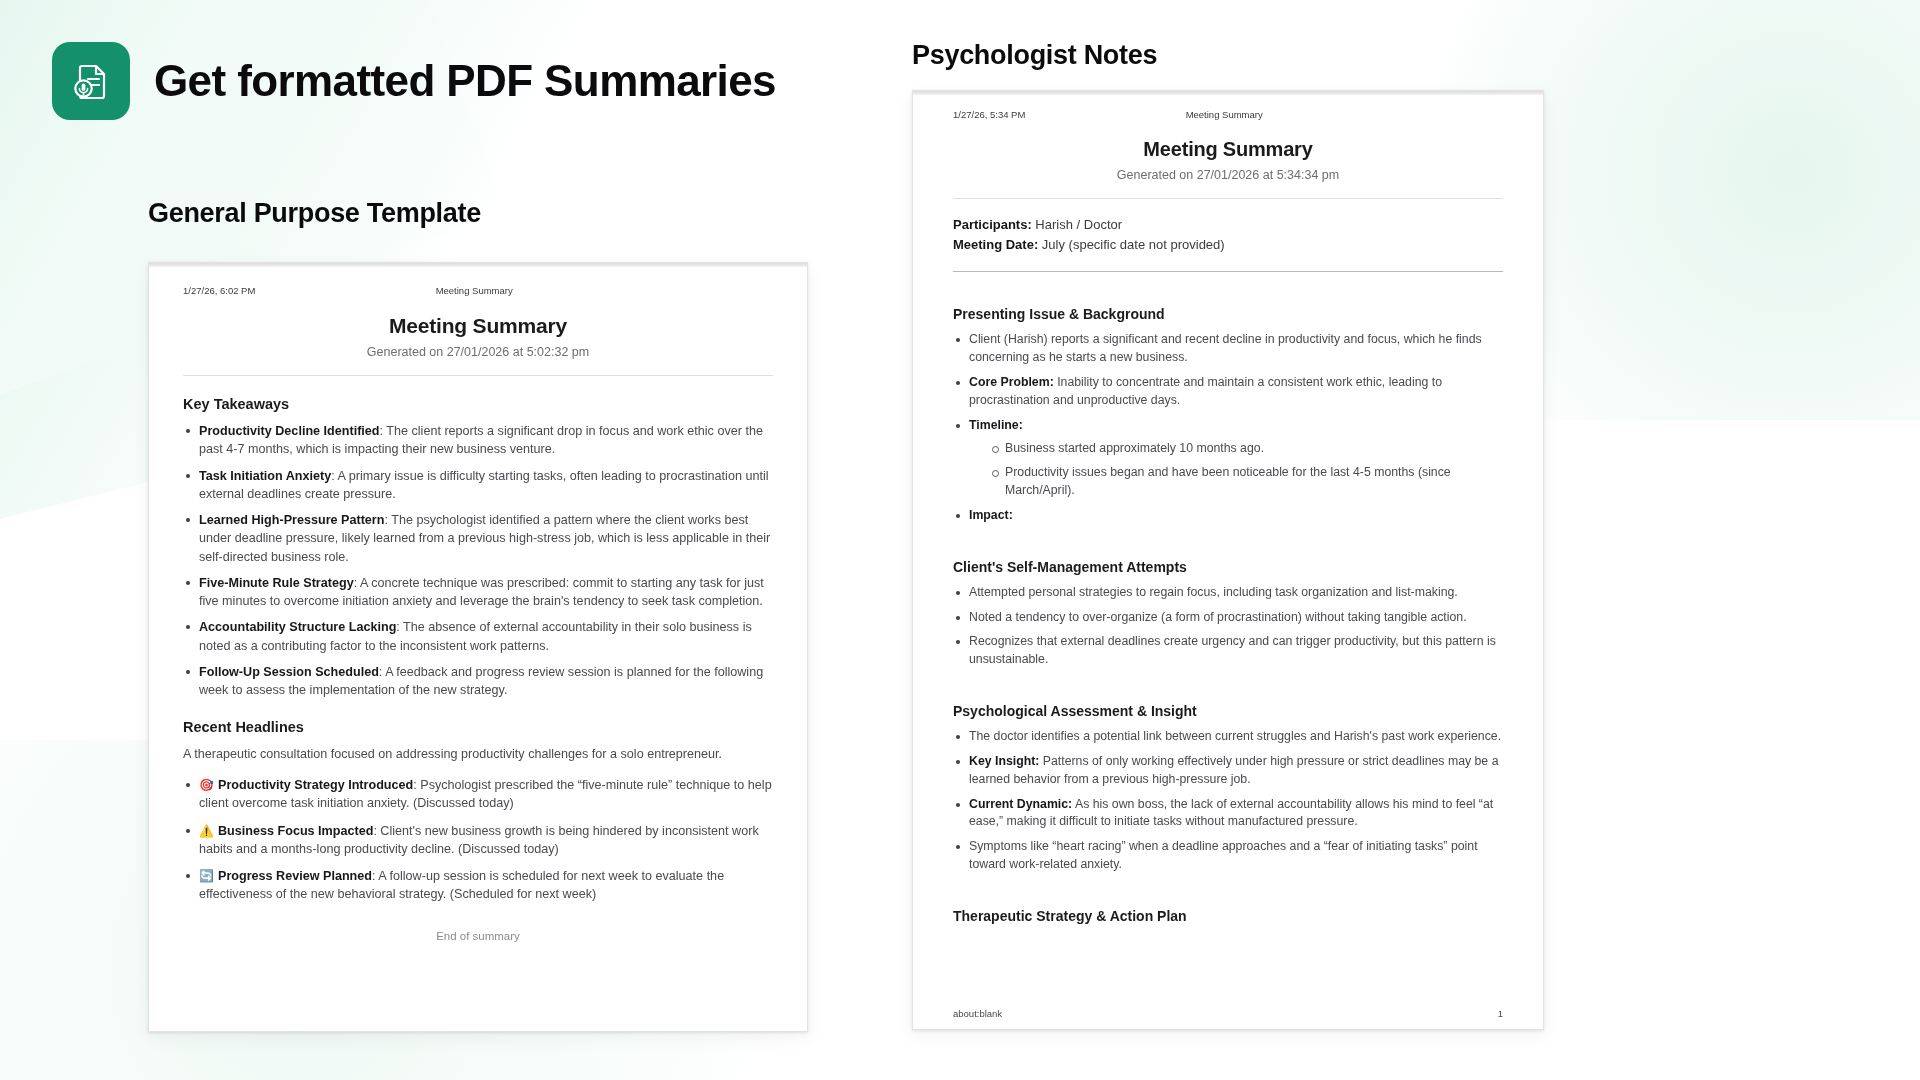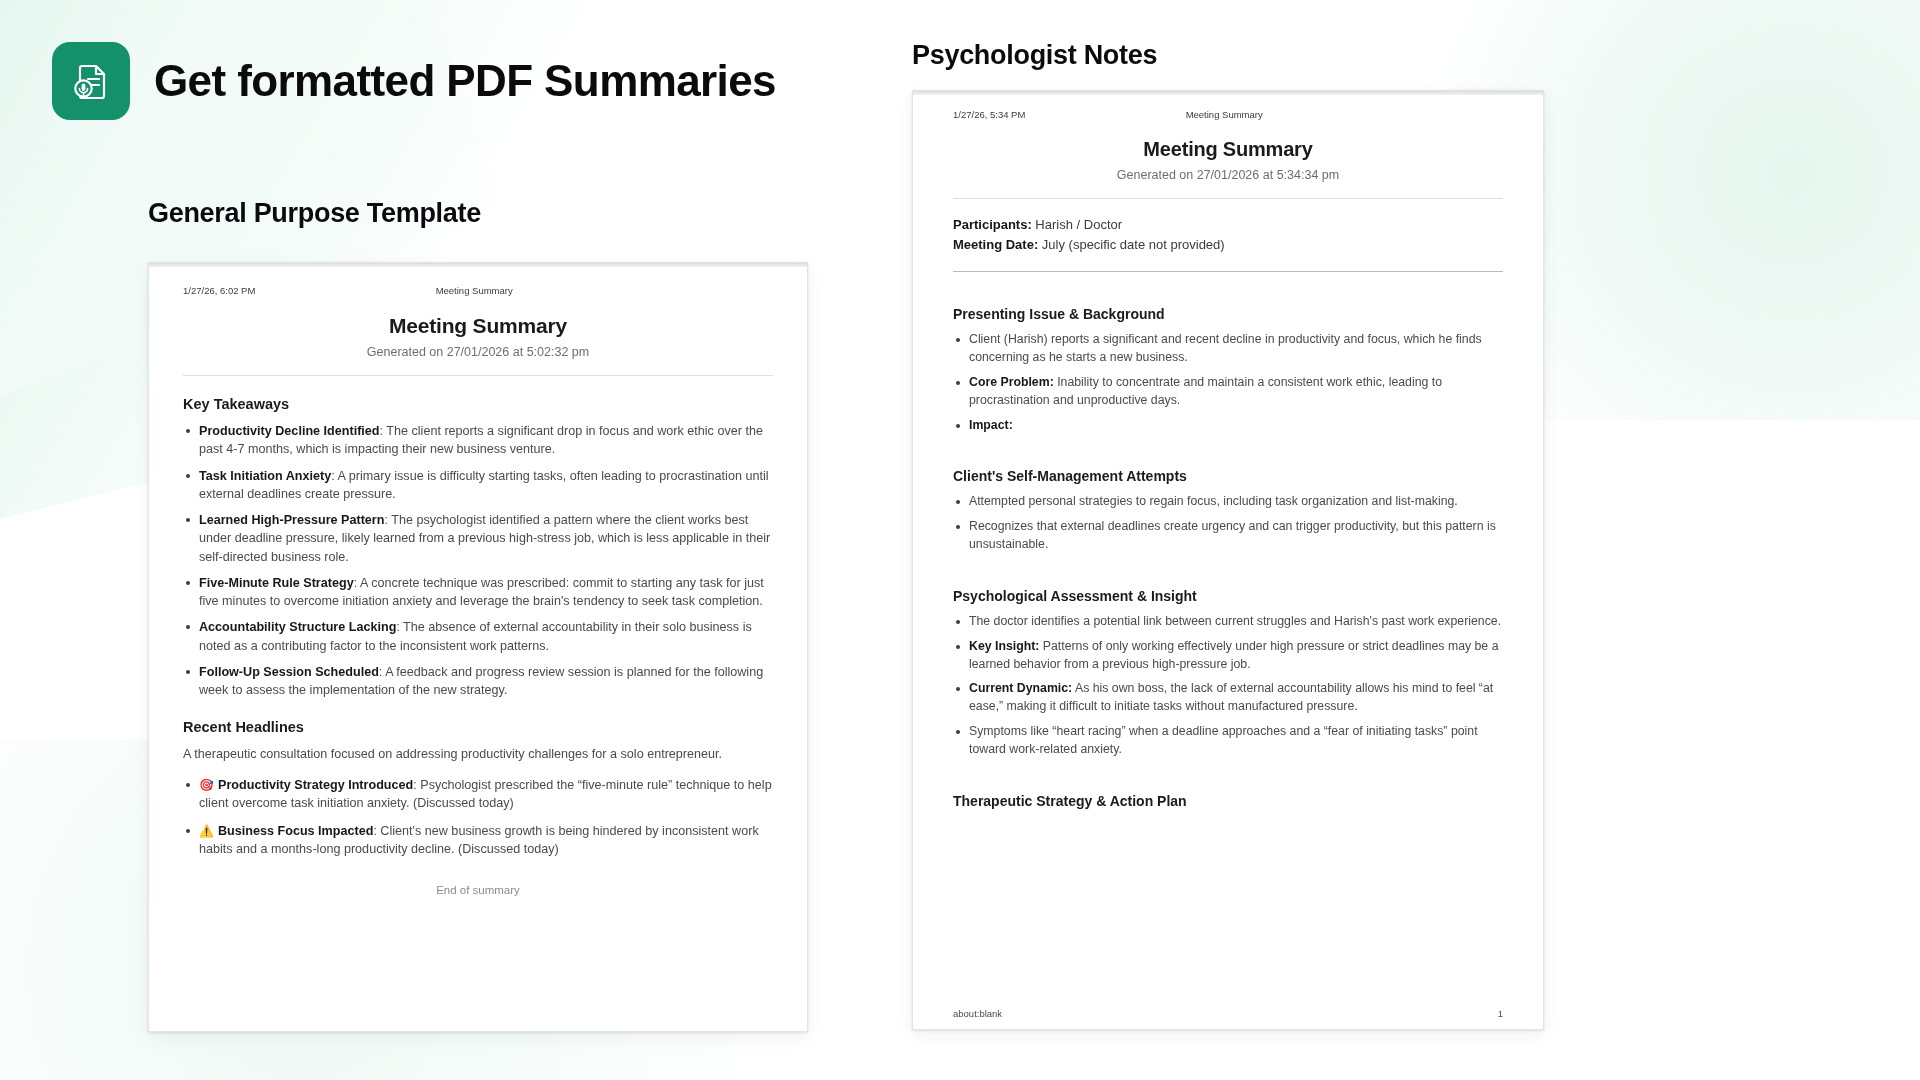--- a/index.html
+++ b/index.html
@@ -323,20 +323,21 @@
                 <li><b>Accountability Structure Lacking</b><span>: The absence of external accountability in their solo business is noted as a contributing factor to the inconsistent work patterns.</span></li>
                 <li><b>Follow-Up Session Scheduled</b><span>: A feedback and progress review session is planned for the following week to assess the implementation of the new strategy.</span></li>
               </ul>
             </div>
 
           <h3 class="head">Recent Headlines</h3>
           <div class="para">A therapeutic consultation focused on addressing productivity challenges for a solo entrepreneur.</div>
           <ul class="emoji-list" id="left-headlines">
               <li><span class="emo">🎯</span><b>Productivity Strategy Introduced</b><span>: Psychologist prescribed the “five-minute rule” technique to help client overcome task initiation anxiety. (Discussed today)</span></li>
               <li><span class="emo">⚠️</span><b>Business Focus Impacted</b><span>: Client's new business growth is being hindered by inconsistent work habits and a months-long productivity decline. (Discussed today)</span></li>
+              <li><span class="emo">🔄</span><b>Progress Review Planned</b><span>: A follow-up session is scheduled for next week to evaluate the effectiveness of the new behavioral strategy. (Scheduled for next week)</span></li>
             </ul>
 
           <div class="end-note">End of summary</div>
         </div>
 
       </div>
     </div>
   </div>
 
   <div class="right-col">
@@ -360,25 +361,30 @@
               <div><b>Participants:</b><span> Harish / Doctor</span></div>
               <div><b>Meeting Date:</b><span> July (specific date not provided)</span></div>
             </div>
           <div class="rule thick"></div>
 
           <div id="right-sections">
               <h3 class="head">Presenting Issue &amp; Background</h3>
               <ul class="bul">
                 <li><span>Client (Harish) reports a significant and recent decline in productivity and focus, which he finds concerning as he starts a new business.</span></li>
                 <li><b>Core Problem:</b><span> Inability to concentrate and maintain a consistent work ethic, leading to procrastination and unproductive days.</span></li>
+                <li><b>Timeline:</b><ul class="sub">
+                    <li>Business started approximately 10 months ago.</li>
+                    <li>Productivity issues began and have been noticeable for the last 4-5 months (since March/April).</li>
+                  </ul></li>
                 <li><b>Impact:</b></li>
               </ul>
               <h3 class="head">Client's Self-Management Attempts</h3>
               <ul class="bul">
                 <li><span>Attempted personal strategies to regain focus, including task organization and list-making.</span></li>
+                <li><span>Noted a tendency to over-organize (a form of procrastination) without taking tangible action.</span></li>
                 <li><span>Recognizes that external deadlines create urgency and can trigger productivity, but this pattern is unsustainable.</span></li>
               </ul>
               <h3 class="head">Psychological Assessment &amp; Insight</h3>
               <ul class="bul">
                 <li><span>The doctor identifies a potential link between current struggles and Harish's past work experience.</span></li>
                 <li><b>Key Insight:</b><span> Patterns of only working effectively under high pressure or strict deadlines may be a learned behavior from a previous high-pressure job.</span></li>
                 <li><b>Current Dynamic:</b><span> As his own boss, the lack of external accountability allows his mind to feel “at ease,” making it difficult to initiate tasks without manufactured pressure.</span></li>
                 <li><span>Symptoms like “heart racing” when a deadline approaches and a “fear of initiating tasks” point toward work-related anxiety.</span></li>
               </ul>
               <h3 class="head">Therapeutic Strategy &amp; Action Plan</h3>

